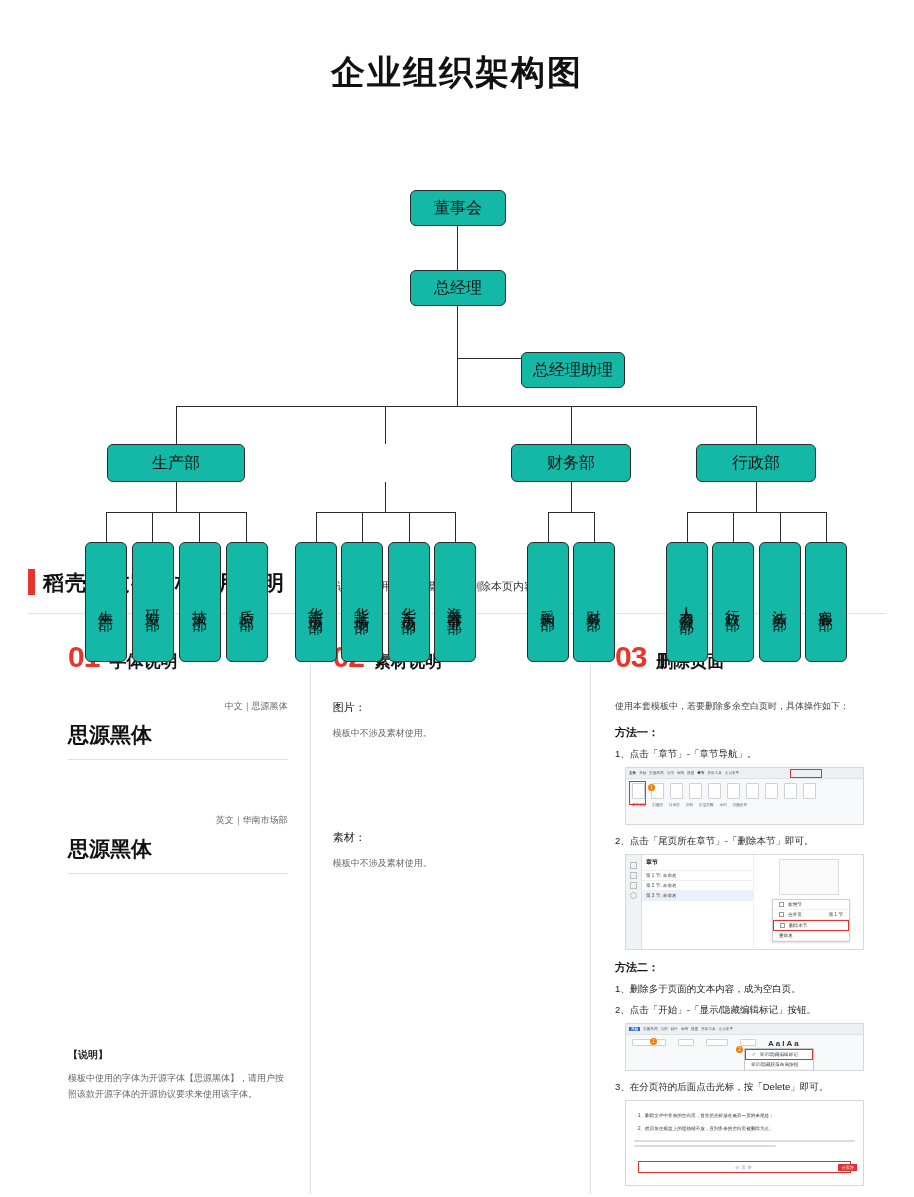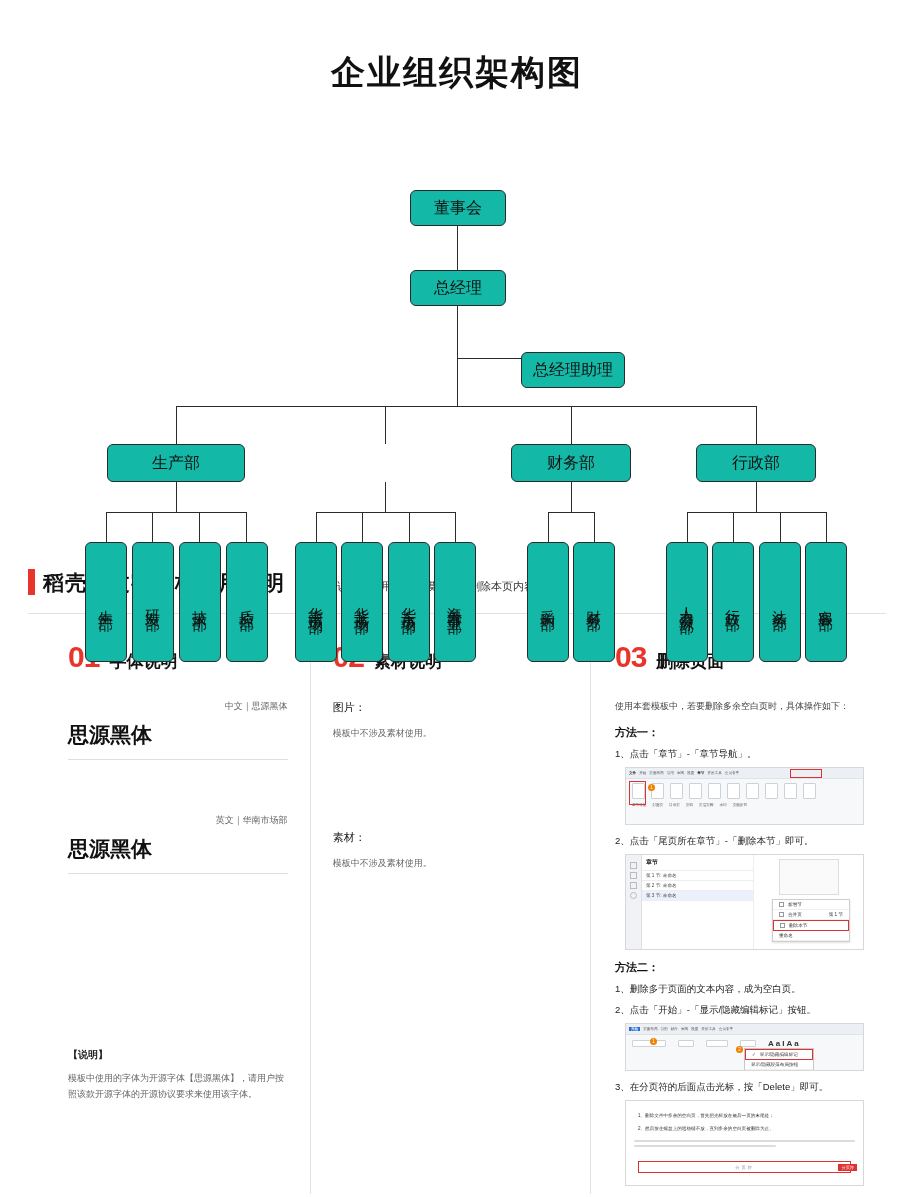--- a/index.html
+++ b/index.html
@@ -382,21 +382,21 @@
       <div class="shot-ribbon">
         <span class="tinytxt b" style="background:#2b6cd4;color:#fff;padding:0 2px;">开始</span>
         <span class="tinytxt">页面布局</span>
         <span class="tinytxt">引用</span>
         <span class="tinytxt">邮件</span>
         <span class="tinytxt">审阅</span>
         <span class="tinytxt">视图</span>
         <span class="tinytxt">开发工具</span>
         <span class="tinytxt">会员专享</span>
       </div>
-      <div style="padding:4px 6px; display:flex; gap:12px; align-items:center;">
+      <div style="padding:4px 6px; display:flex; gap:12px; align-items:flex-start;">
         <div class="chip" style="width:34px;"></div>
         <div class="chip" style="width:16px;"></div>
         <div class="chip" style="width:22px;"></div>
         <div class="chip" style="width:16px;"></div>
         <div style="font-size:8px;font-weight:700;color:#333;">A a I A a</div>
       </div>
       <div style="position:absolute; left:118px; top:24px; width:70px; background:#fff; border:1px solid #c8c8c8;">
         <div class="menu-item" style="border:1px solid #e03030;">
             <span>✓</span>
             <span>显示/隐藏编辑标记</span>

